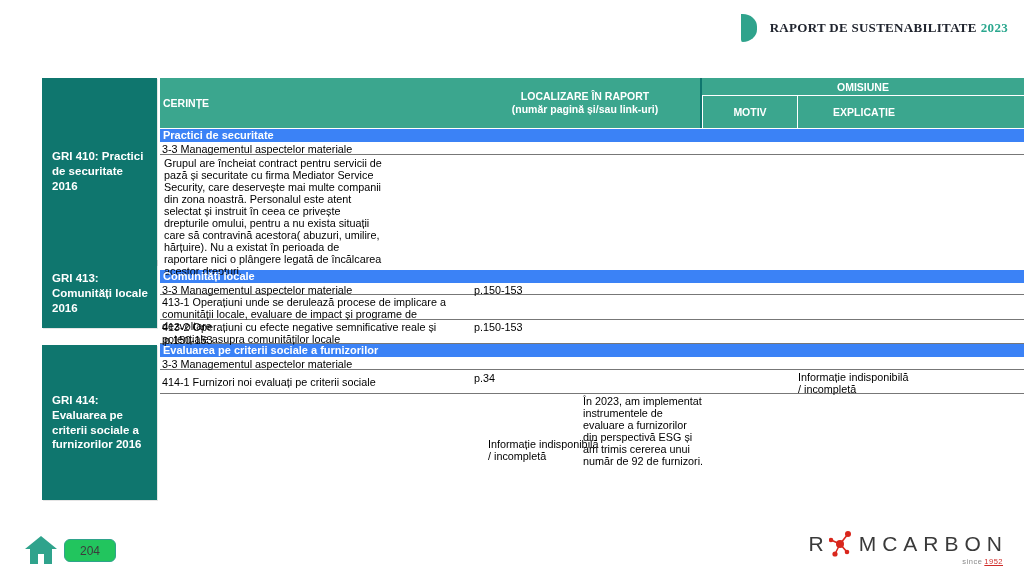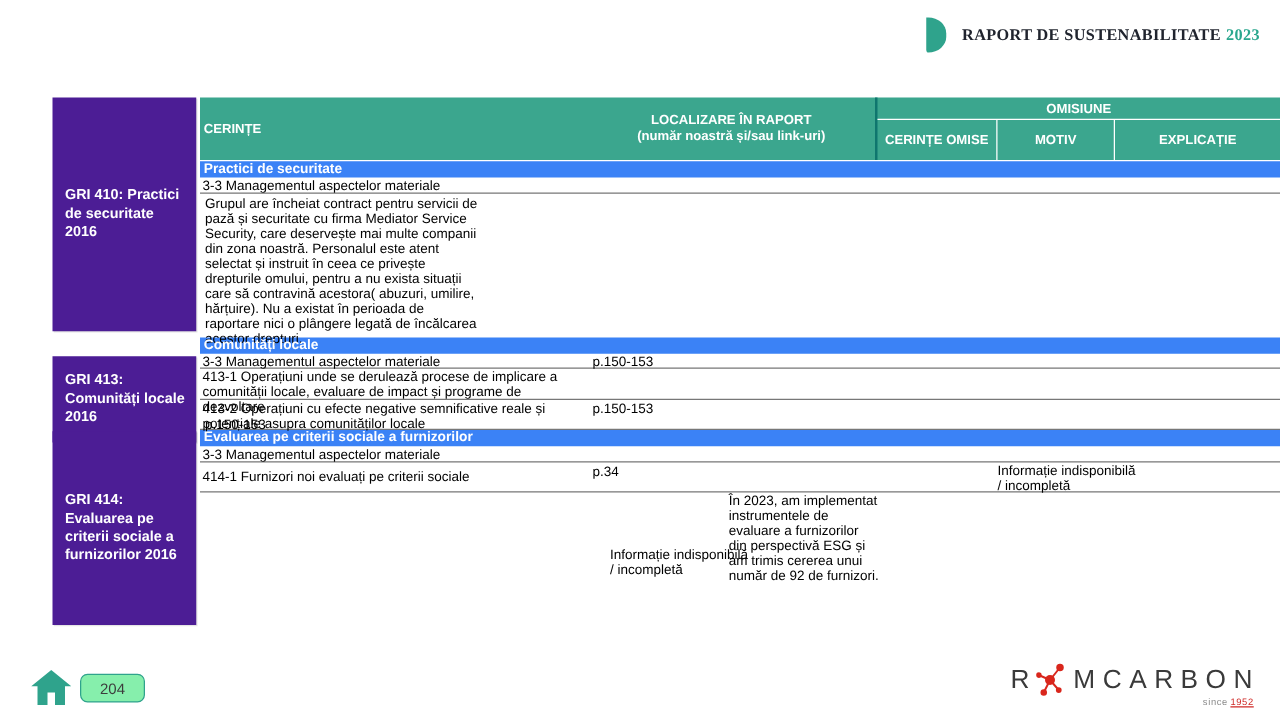--- a/index.html
+++ b/index.html
@@ -25,28 +25,28 @@
   }
   .report-title {
     font-size:13px; font-weight:bold; letter-spacing:.3px;
     color:#20242e;
   }
   .report-year { color:#2aa78e; margin-left:4px; }
 
   
   .gri-block {
     position:absolute; left:42px; width:115px;
-    background:#4c1d95; color:#fff;
+    background:#0f766e; color:#fff;
     font-size:11.5px; font-weight:bold; line-height:1.3;
     display:flex; align-items:center;
     padding:6px 6px 6px 10px;
     box-shadow:1px 1px 0 rgba(0,0,0,.10);
   }
   .gri-410 { top:78px;  height:187px; }
-  .gri-413 { top:285px; height:69px;  }
+  .gri-413 { top:259px; height:69px;  }
   .gri-414 { top:345px; height:155px; }
 
   
   .gri-table {
     position:absolute; left:160px; top:78px; width:864px;
     font-size:10.8px; line-height:12px;
   }
   .thead { display:flex; height:50px; background:#3ba68e; color:#fff; font-weight:bold; }
   .th-cerinte {
     width:310px; display:flex; align-items:center;
@@ -89,21 +89,21 @@
   .h110 { height:110px; } .h112 { height:112px; }
   .pt2 { padding-top:2px; }
 
   
   .home-btn { position:absolute; left:24px; top:535px; width:34px; height:30px; cursor:pointer; }
   .page-badge {
     position:absolute; left:64px; top:539px;
     width:52px; height:23px;
     border:1.6px solid #2fa38c; border-radius:6px;
     display:flex; align-items:center; justify-content:center;
-    font-size:12px; color:#3c3c3c; background:#86efac;
+    font-size:12px; color:#3c3c3c; background:#22c55e;
   }
   .logo { position:absolute; right:16px; top:530px; text-align:right; }
   .logo-row {
     display:flex; align-items:center;
     font-size:21px; letter-spacing:6px; color:#3a3a3a;
     font-family:"Liberation Sans", sans-serif;
   }
   .logo-molecule { margin:0 5px 0 -1px; }
   .logo-tagline { font-size:7.5px; color:#8a8a8a; margin-top:-1px; padding-right:5px; letter-spacing:.5px; }
   .logo-tagline .yr { color:#cf2a27; text-decoration:underline; margin-left:2px; }
@@ -126,25 +126,24 @@
 </div>
 <div class="gri-block gri-414">
   <span>GRI 414: Evaluarea pe criterii sociale a furnizorilor 2016</span>
 </div>
 
 <div class="gri-table">
 
   <div class="thead">
     <div class="th-cerinte">CERINȚE</div>
     <div class="th-localizare">LOCALIZARE ÎN RAPORT
-(număr noastră și/sau link-uri)</div>
+(număr pagină și/sau link-uri)</div>
     <div class="th-omisiune-group">
       <div class="th-omisiune-top">OMISIUNE</div>
       <div class="th-omisiune-sub">
-        <div class="th-sub-cell th-co">CERINȚE OMISE</div>
         <div class="th-sub-cell th-mo">MOTIV</div>
         <div class="th-sub-cell th-ex">EXPLICAȚIE</div>
       </div>
     </div>
   </div>
 
   <div class="band">Practici de securitate</div>
 
   <div class="trow h13">
     <div class="c1">3-3 Managementul aspectelor materiale</div>

